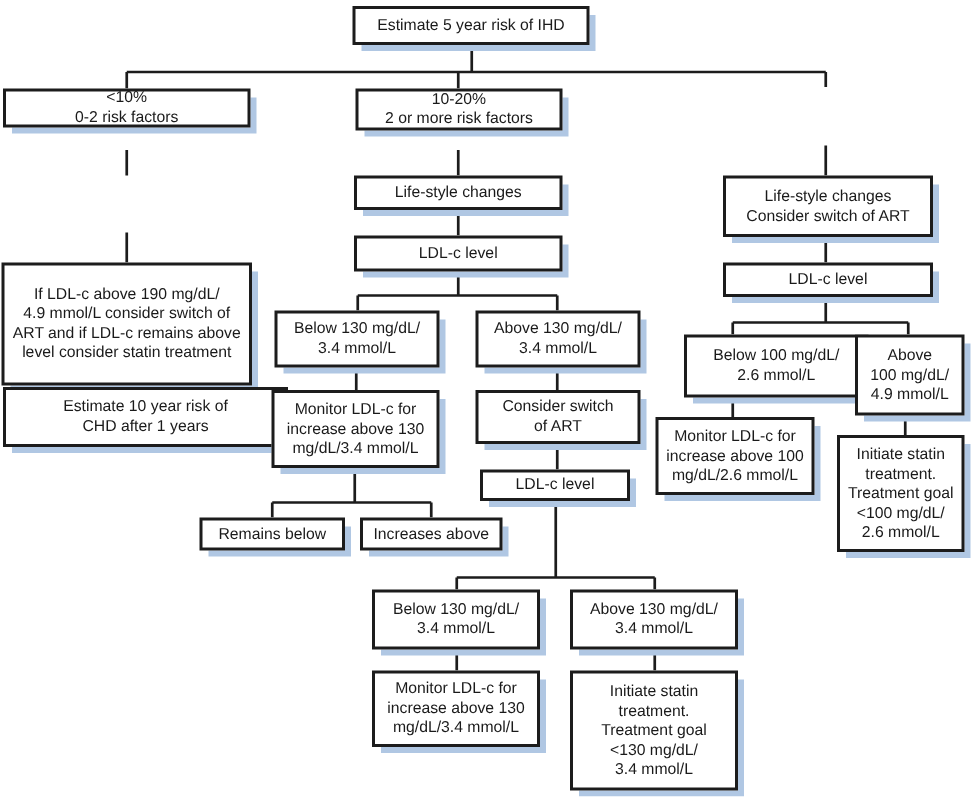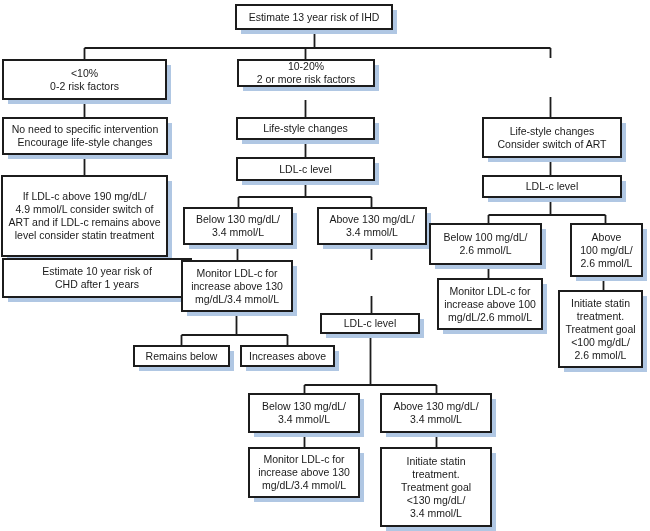--- a/index.html
+++ b/index.html
@@ -49,69 +49,69 @@
              M237.5 245 V260 M371.5 245 V260
              M236.5 312 V335 M181.5 335 H287.5 M181.5 335 V345 M287.5 335 V345
              M371.5 296 V313 M370.5 334 V385
              M304.5 385 H436.5 M304.5 385 V393 M436.5 385 V393
              M304.5 433 V447 M436.5 433 V447
              M550.5 97 V117 M550.5 157 V175 M550.5 198 V215
              M488.5 215 H605.5 M488.5 215 V223 M605.5 215 V223
              M488.5 265 V278 M603.5 277 V290"></path>
   </svg>
 
-  <div class="node" style="left:235px;top:4px;width:158px;height:26px">Estimate 13 year risk of IHD</div>
+  <div class="node" style="left:235px;top:4px;width:158px;height:26px">Estimate 5 year risk of IHD</div>
 
-  <div class="node" style="left:2px;top:59px;width:165px;height:41px">&lt;10%
+  <div class="node" style="left:2px;top:59px;width:165px;height:26px">&lt;10%
 0-2 risk factors</div>
-  <div class="node" style="left:2px;top:117px;width:166px;height:38px">No need to specific intervention
-Encourage life-style changes</div>
   <div class="node" style="left:1px;top:175px;width:167px;height:82px">If LDL-c above 190 mg/dL/
 4.9 mmol/L consider switch of
 ART and if LDL-c remains above
 level consider statin treatment</div>
   <div class="node" style="left:2px;top:258px;width:190px;height:40px">Estimate 10 year risk of
 CHD after 1 years</div>
 
   <div class="node" style="left:237px;top:59px;width:138px;height:28px">10-20%
 2 or more risk factors</div>
   <div class="node" style="left:236px;top:117px;width:139px;height:23px">Life-style changes</div>
   <div class="node" style="left:236px;top:157px;width:139px;height:24px">LDL-c level</div>
   <div class="node" style="left:183px;top:207px;width:110px;height:38px">Below 130 mg/dL/
 3.4 mmol/L</div>
   <div class="node" style="left:317px;top:207px;width:110px;height:38px">Above 130 mg/dL/
 3.4 mmol/L</div>
   <div class="node" style="left:181px;top:260px;width:112px;height:52px">Monitor LDL-c for
 increase above 130
 mg/dL/3.4 mmol/L</div>
+  <div class="node" style="left:317px;top:260px;width:110px;height:36px">Consider switch
+of ART</div>
   <div class="node" style="left:320px;top:313px;width:100px;height:21px">LDL-c level</div>
   <div class="node" style="left:133px;top:345px;width:97px;height:22px">Remains below</div>
   <div class="node" style="left:240px;top:345px;width:95px;height:22px">Increases above</div>
 
   <div class="node" style="left:248px;top:393px;width:112px;height:40px">Below 130 mg/dL/
 3.4 mmol/L</div>
   <div class="node" style="left:380px;top:393px;width:112px;height:40px">Above 130 mg/dL/
 3.4 mmol/L</div>
   <div class="node" style="left:248px;top:447px;width:112px;height:51px">Monitor LDL-c for
 increase above 130
 mg/dL/3.4 mmol/L</div>
   <div class="node" style="left:380px;top:447px;width:112px;height:80px">Initiate statin
 treatment.
 Treatment goal
 &lt;130 mg/dL/
 3.4 mmol/L</div>
 
   <div class="node" style="left:482px;top:117px;width:140px;height:41px">Life-style changes
 Consider switch of ART</div>
   <div class="node" style="left:482px;top:175px;width:140px;height:23px">LDL-c level</div>
-  <div class="node" style="left:429px;top:223px;width:113px;height:42px">Below 100 mg/dL/
+  <div class="node" style="left:456px;top:223px;width:123px;height:42px">Below 100 mg/dL/
 2.6 mmol/L</div>
   <div class="node" style="left:570px;top:223px;width:73px;height:54px">Above
 100 mg/dL/
-2.6 mmol/L</div>
+4.9 mmol/L</div>
   <div class="node" style="left:437px;top:278px;width:106px;height:52px">Monitor LDL-c for
 increase above 100
 mg/dL/2.6 mmol/L</div>
   <div class="node" style="left:558px;top:290px;width:85px;height:78px">Initiate statin
 treatment.
 Treatment goal
 &lt;100 mg/dL/
 2.6 mmol/L</div>
 
 </div>

